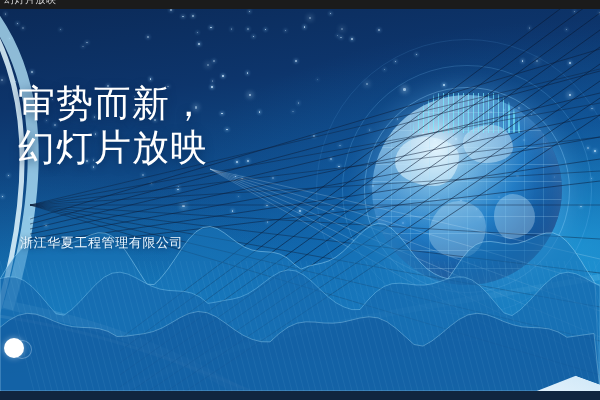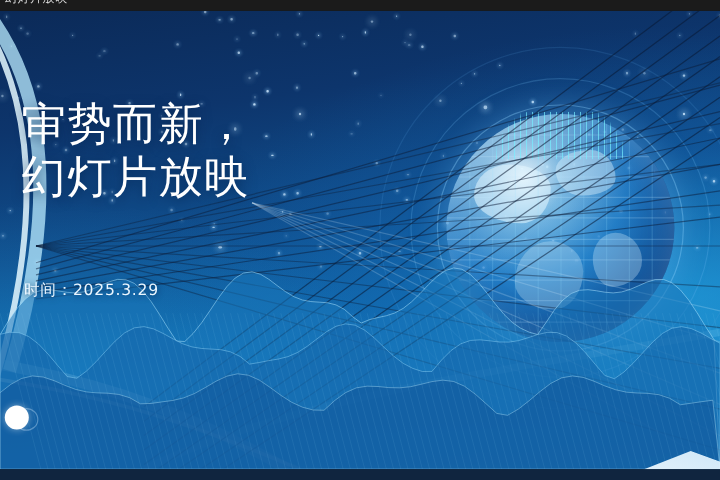--- a/index.html
+++ b/index.html
@@ -407,21 +407,21 @@
         <line x1="588" y1="100" x2="622" y2="230" stroke="rgba(175,230,255,.10)" stroke-width="0.7"></line>
         <line x1="594" y1="100" x2="628" y2="230" stroke="rgba(175,230,255,.10)" stroke-width="0.7"></line>
       </svg>
 
     <div class="title">
       <span>审势而新，</span>
       <span class="l2">幻灯片放映</span>
     </div>
 
     <div class="meta">
-      <div>时间：2025.3.29</div>
+      <div>浙江华夏工程管理有限公司</div>
     </div>
 
     <div class="dot-shadow"></div>
     <div class="dot"></div>
 
     <div class="corner-wedge"></div>
   </div>
 
   <div class="bottombar"></div>
 </div>

